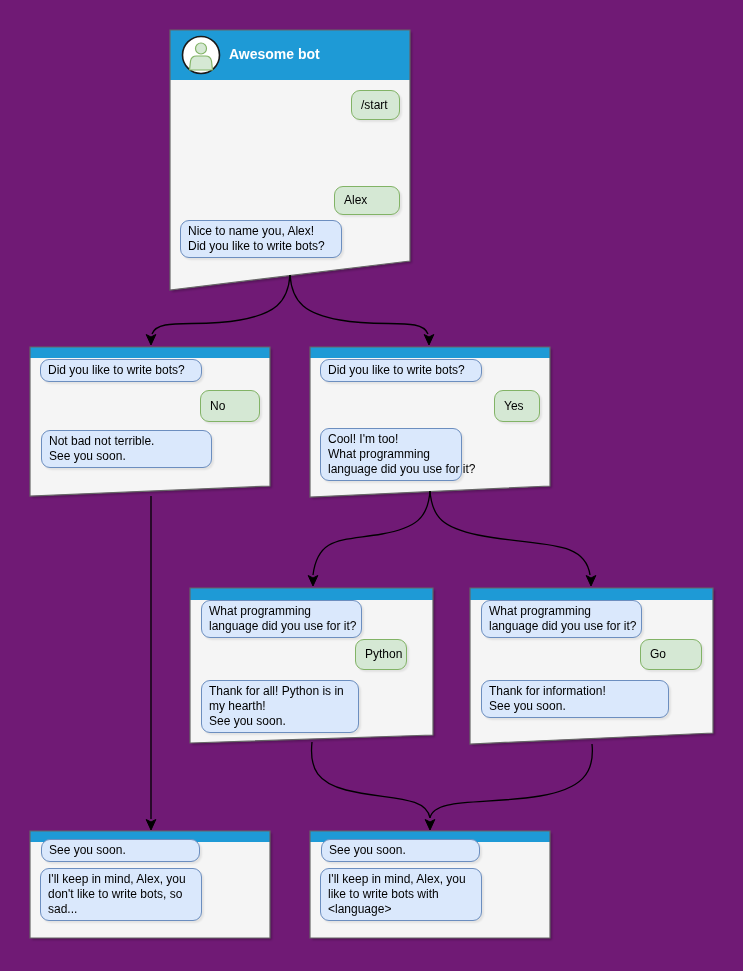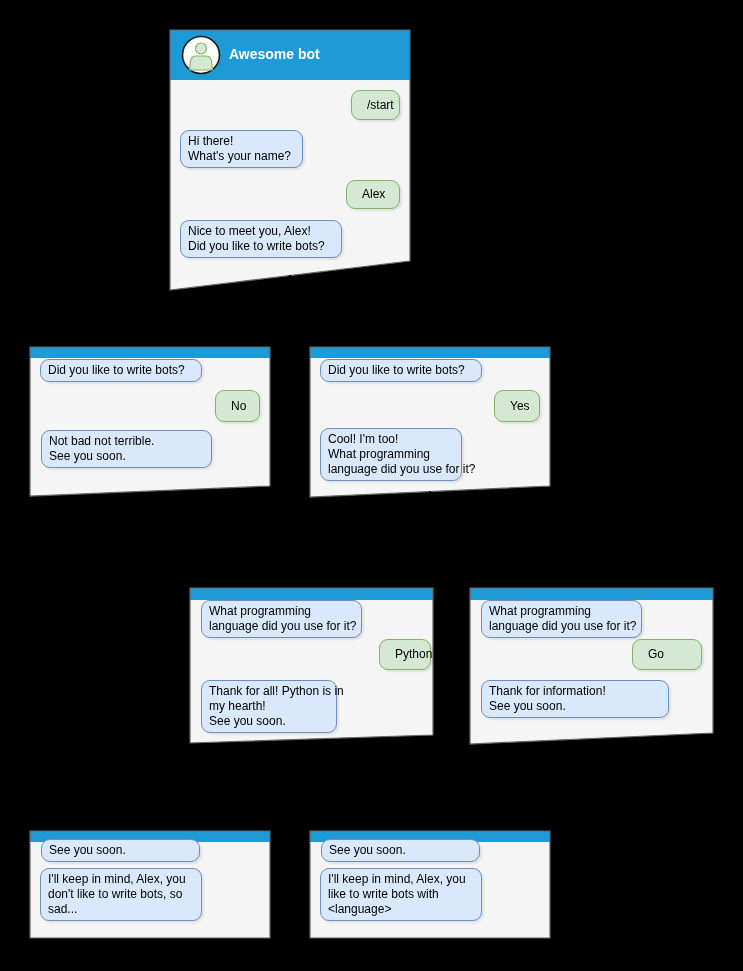--- a/index.html
+++ b/index.html
@@ -1,17 +1,17 @@
 <!DOCTYPE html>
 <html style="--header-blue: #1e9ad6; --window-fill: #f5f5f5; --window-border: #666666; --bot-bubble-fill: #dae8fc; --bot-bubble-border: #6c8ebf; --user-bubble-fill: #d5e8d4; --user-bubble-border: #82b366; --arrow-color: #000000; --title-color: #ffffff;"><head>
 <meta charset="utf-8">
 <style>
   html,body{margin:0;padding:0;background:#ffffff;}
   .canvas{
-    position:relative;width:743px;height:971px;background:#000000;
+    position:relative;width:743px;height:971px;background:#701a75;
     font-family:"Liberation Sans",sans-serif;overflow:hidden;
   }
   .diagram-svg{position:absolute;left:0;top:0;}
   .win-body{fill:var(--window-fill,#f5f5f5);stroke:none;}
   .win-header{fill:var(--header-blue,#1e9ad6);}
   .win-outline{fill:none;stroke:var(--window-border,#666666);stroke-width:1.2;}
   .arrow{fill:none;stroke:var(--arrow-color,#000);stroke-width:1.3;}
   .arrowhead{fill:var(--arrow-color,#000);stroke:var(--arrow-color,#000);stroke-width:1;stroke-linejoin:round;}
   .avatar-ring{fill:#ffffff;stroke:#1a1a1a;stroke-width:1.6;}
   .person{fill:var(--user-bubble-fill,#d5e8d4);stroke:var(--user-bubble-border,#82b366);stroke-width:1.2;}
@@ -25,21 +25,21 @@
     box-shadow:2px 2px 2px rgba(0,0,0,0.08);
   }
   .bot-bubble{
     background:var(--bot-bubble-fill,#dae8fc);
     border:1px solid var(--bot-bubble-border,#6c8ebf);
     padding:3px 7px;
   }
   .user-bubble{
     background:var(--user-bubble-fill,#d5e8d4);
     border:1px solid var(--user-bubble-border,#82b366);
-    display:flex;align-items:center;padding:0 15px;
+    display:flex;align-items:center;padding:0 9px;
   }
 </style>
 </head>
 <body>
 
 <div class="canvas">
 
   <svg class="diagram-svg" width="743" height="971" viewBox="0 0 743 971">
     <defs>
       <filter id="ds" x="-20%" y="-20%" width="140%" height="140%">
@@ -120,47 +120,45 @@
       </g>
       <g>
         <path class="arrow" d="M592,744 C595,774 581,789 540,796 C486,805 434,797 430,818"></path>
         <path class="arrowhead" d="M430,830 L425.2,819.5 L430,822 L434.8,819.5 Z"></path>
       </g>
     </g>
   </svg>
 
   <div class="window-title" style="left:229px;top:46px">Awesome bot</div>
   <div class="bubble user-bubble" style="right:343px;top:90px;width:49px;height:30px">/start</div>
-  <div class="bubble bot-bubble" style="left:180px;top:130px;width:123px">Hi there!
-What's your name?</div>
-  <div class="bubble user-bubble" style="right:343px;top:180px;width:54px;height:29px">Alex</div>
-  <div class="bubble bot-bubble" style="left:180px;top:220px;width:162px">Nice to meet you, Alex!
+  <div class="bubble user-bubble" style="right:343px;top:186px;width:66px;height:29px">Alex</div>
+  <div class="bubble bot-bubble" style="left:180px;top:220px;width:162px">Nice to name you, Alex!
 Did you like to write bots?</div>
 
   <div class="bubble bot-bubble" style="left:40px;top:359px;width:162px">Did you like to write bots?</div>
-  <div class="bubble user-bubble" style="right:483px;top:390px;width:45px;height:32px">No</div>
+  <div class="bubble user-bubble" style="right:483px;top:390px;width:60px;height:32px">No</div>
   <div class="bubble bot-bubble" style="left:41px;top:430px;width:171px">Not bad not terrible.
 See you soon.</div>
 
   <div class="bubble bot-bubble" style="left:320px;top:359px;width:162px">Did you like to write bots?</div>
   <div class="bubble user-bubble" style="right:203px;top:390px;width:46px;height:32px">Yes</div>
   <div class="bubble bot-bubble" style="left:320px;top:428px;width:142px">Cool! I'm too!
 What programming
 language did you use for it?</div>
 
   <div class="bubble bot-bubble" style="left:201px;top:600px;width:161px">What programming
 language did you use for it?</div>
-  <div class="bubble user-bubble" style="right:312px;top:639px;width:52px;height:31px">Python</div>
-  <div class="bubble bot-bubble" style="left:201px;top:680px;width:136px">Thank for all! Python is in
+  <div class="bubble user-bubble" style="right:336px;top:639px;width:52px;height:31px">Python</div>
+  <div class="bubble bot-bubble" style="left:201px;top:680px;width:158px">Thank for all! Python is in
 my hearth!
 See you soon.</div>
 
   <div class="bubble bot-bubble" style="left:481px;top:600px;width:161px">What programming
 language did you use for it?</div>
-  <div class="bubble user-bubble" style="right:41px;top:639px;width:70px;height:31px">Go</div>
+  <div class="bubble user-bubble" style="right:41px;top:639px;width:62px;height:31px">Go</div>
   <div class="bubble bot-bubble" style="left:481px;top:680px;width:188px">Thank for information!
 See you soon.</div>
 
   <div class="bubble bot-bubble" style="left:41px;top:839px;width:159px">See you soon.</div>
   <div class="bubble bot-bubble" style="left:40px;top:868px;width:162px">I'll keep in mind, Alex, you
 don't like to write bots, so
 sad...</div>
 
   <div class="bubble bot-bubble" style="left:321px;top:839px;width:159px">See you soon.</div>
   <div class="bubble bot-bubble" style="left:320px;top:868px;width:162px">I'll keep in mind, Alex, you

